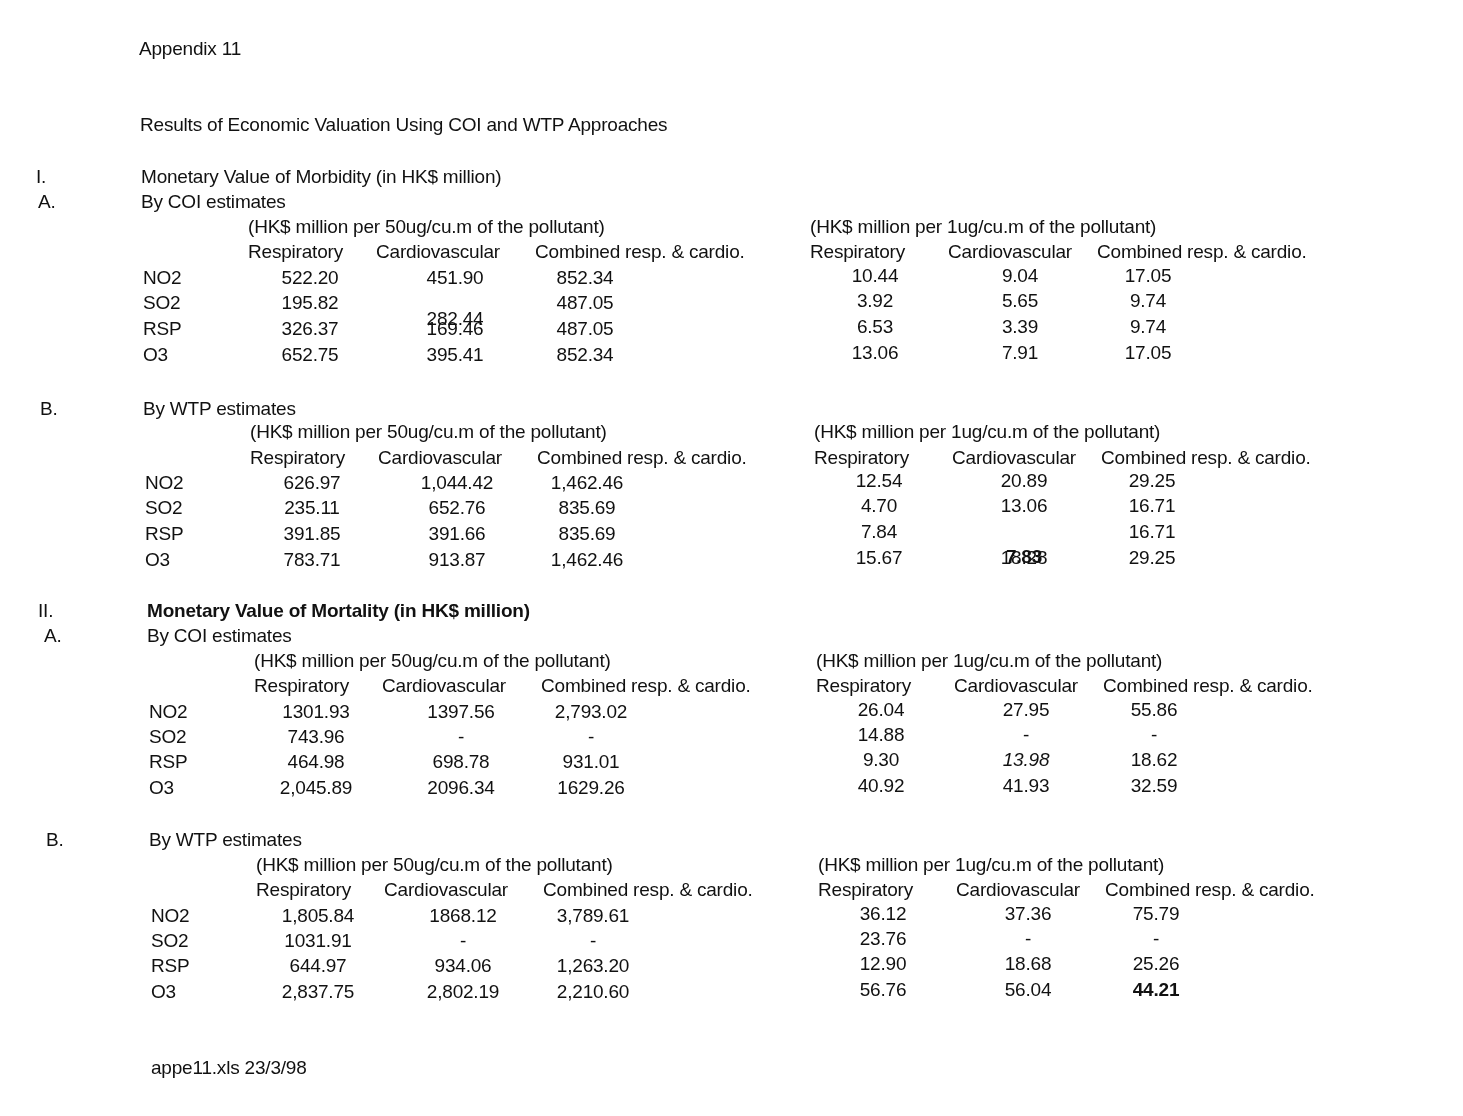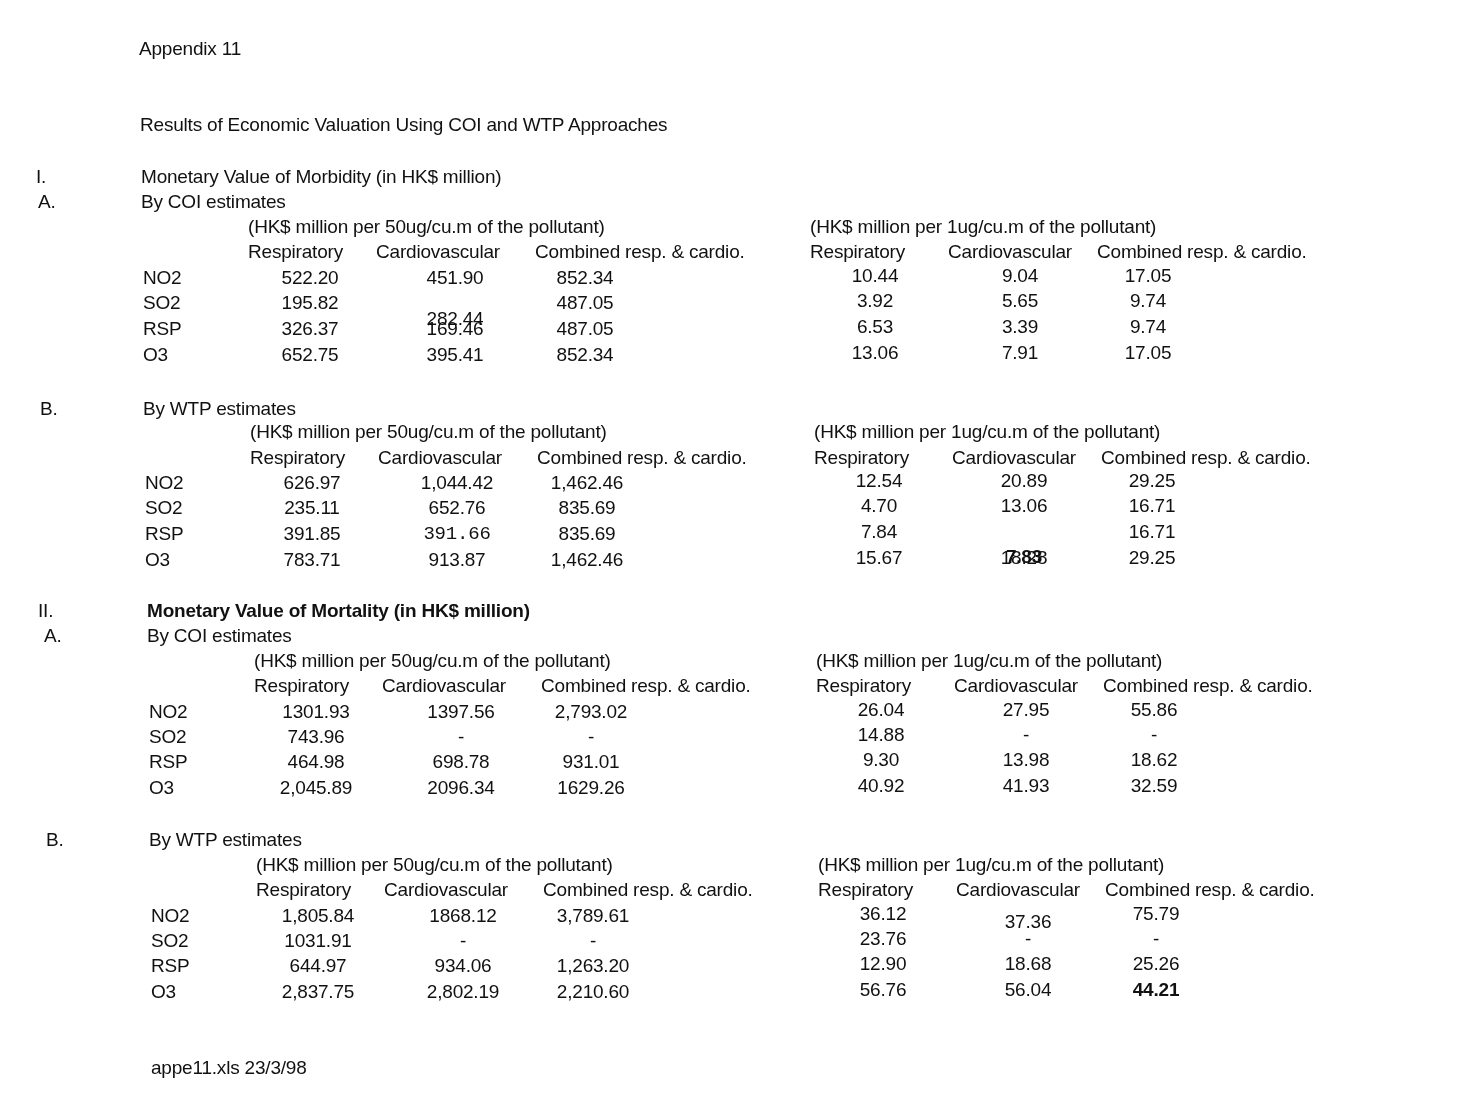--- a/index.html
+++ b/index.html
@@ -71,21 +71,21 @@
     <div class="row-label" style="left:145px; top:472px;">NO2</div>
     <div class="num" style="left:252px; top:472px;">626.97</div>
     <div class="num" style="left:397px; top:472px;">1,044.42</div>
     <div class="num" style="left:527px; top:472px;">1,462.46</div>
     <div class="row-label" style="left:145px; top:497px;">SO2</div>
     <div class="num" style="left:252px; top:497px;">235.11</div>
     <div class="num" style="left:397px; top:497px;">652.76</div>
     <div class="num" style="left:527px; top:497px;">835.69</div>
     <div class="row-label" style="left:145px; top:523px;">RSP</div>
     <div class="num" style="left:252px; top:523px;">391.85</div>
-    <div class="num" style="left:397px; top:523px;font-family:Liberation Mono, monospace;">391.66</div>
+    <div class="num" style="left:397px; top:523px;">391.66</div>
     <div class="num" style="left:527px; top:523px;">835.69</div>
     <div class="row-label" style="left:145px; top:549px;">O3</div>
     <div class="num" style="left:252px; top:549px;">783.71</div>
     <div class="num" style="left:397px; top:549px;">913.87</div>
     <div class="num" style="left:527px; top:549px;">1,462.46</div>
     <div class="abs" style="left:814px; top:421px;">(HK$ million per 1ug/cu.m of the pollutant)</div>
     <div class="abs" style="left:814px; top:447px;">Respiratory</div>
     <div class="abs" style="left:952px; top:447px;">Cardiovascular</div>
     <div class="abs" style="left:1101px; top:447px;">Combined resp. &amp; cardio.</div>
     <div class="num" style="left:819px; top:470px;">12.54</div>
@@ -128,21 +128,21 @@
     <div class="abs" style="left:816px; top:675px;">Respiratory</div>
     <div class="abs" style="left:954px; top:675px;">Cardiovascular</div>
     <div class="abs" style="left:1103px; top:675px;">Combined resp. &amp; cardio.</div>
     <div class="num" style="left:821px; top:699px;">26.04</div>
     <div class="num" style="left:966px; top:699px;">27.95</div>
     <div class="num" style="left:1094px; top:699px;">55.86</div>
     <div class="num" style="left:821px; top:724px;">14.88</div>
     <div class="num" style="left:966px; top:724px;">-</div>
     <div class="num" style="left:1094px; top:724px;">-</div>
     <div class="num" style="left:821px; top:749px;">9.30</div>
-    <div class="num" style="left:966px; top:749px;">13.98</div>
+    <div class="num" style="left:966px; top:749px;font-style:italic;">13.98</div>
     <div class="num" style="left:1094px; top:749px;">18.62</div>
     <div class="num" style="left:821px; top:775px;">40.92</div>
     <div class="num" style="left:966px; top:775px;">41.93</div>
     <div class="num" style="left:1094px; top:775px;">32.59</div>
     <div class="marker" style="left:46px; top:829px;">B.</div>
     <div class="abs" style="left:149px; top:829px;">By WTP estimates</div>
     <div class="abs" style="left:256px; top:854px;">(HK$ million per 50ug/cu.m of the pollutant)</div>
     <div class="abs" style="left:256px; top:879px;">Respiratory</div>
     <div class="abs" style="left:384px; top:879px;">Cardiovascular</div>
     <div class="abs" style="left:543px; top:879px;">Combined resp. &amp; cardio.</div>
@@ -160,21 +160,21 @@
     <div class="num" style="left:533px; top:955px;">1,263.20</div>
     <div class="row-label" style="left:151px; top:981px;">O3</div>
     <div class="num" style="left:258px; top:981px;">2,837.75</div>
     <div class="num" style="left:403px; top:981px;">2,802.19</div>
     <div class="num" style="left:533px; top:981px;">2,210.60</div>
     <div class="abs" style="left:818px; top:854px;">(HK$ million per 1ug/cu.m of the pollutant)</div>
     <div class="abs" style="left:818px; top:879px;">Respiratory</div>
     <div class="abs" style="left:956px; top:879px;">Cardiovascular</div>
     <div class="abs" style="left:1105px; top:879px;">Combined resp. &amp; cardio.</div>
     <div class="num" style="left:823px; top:903px;">36.12</div>
-    <div class="num" style="left:968px; top:903px;margin-top:8px;">37.36</div>
+    <div class="num" style="left:968px; top:903px;">37.36</div>
     <div class="num" style="left:1096px; top:903px;">75.79</div>
     <div class="num" style="left:823px; top:928px;">23.76</div>
     <div class="num" style="left:968px; top:928px;">-</div>
     <div class="num" style="left:1096px; top:928px;">-</div>
     <div class="num" style="left:823px; top:953px;">12.90</div>
     <div class="num" style="left:968px; top:953px;">18.68</div>
     <div class="num" style="left:1096px; top:953px;">25.26</div>
     <div class="num" style="left:823px; top:979px;">56.76</div>
     <div class="num" style="left:968px; top:979px;">56.04</div>
     <div class="num" style="left:1096px; top:979px;font-weight:bold;">44.21</div>

